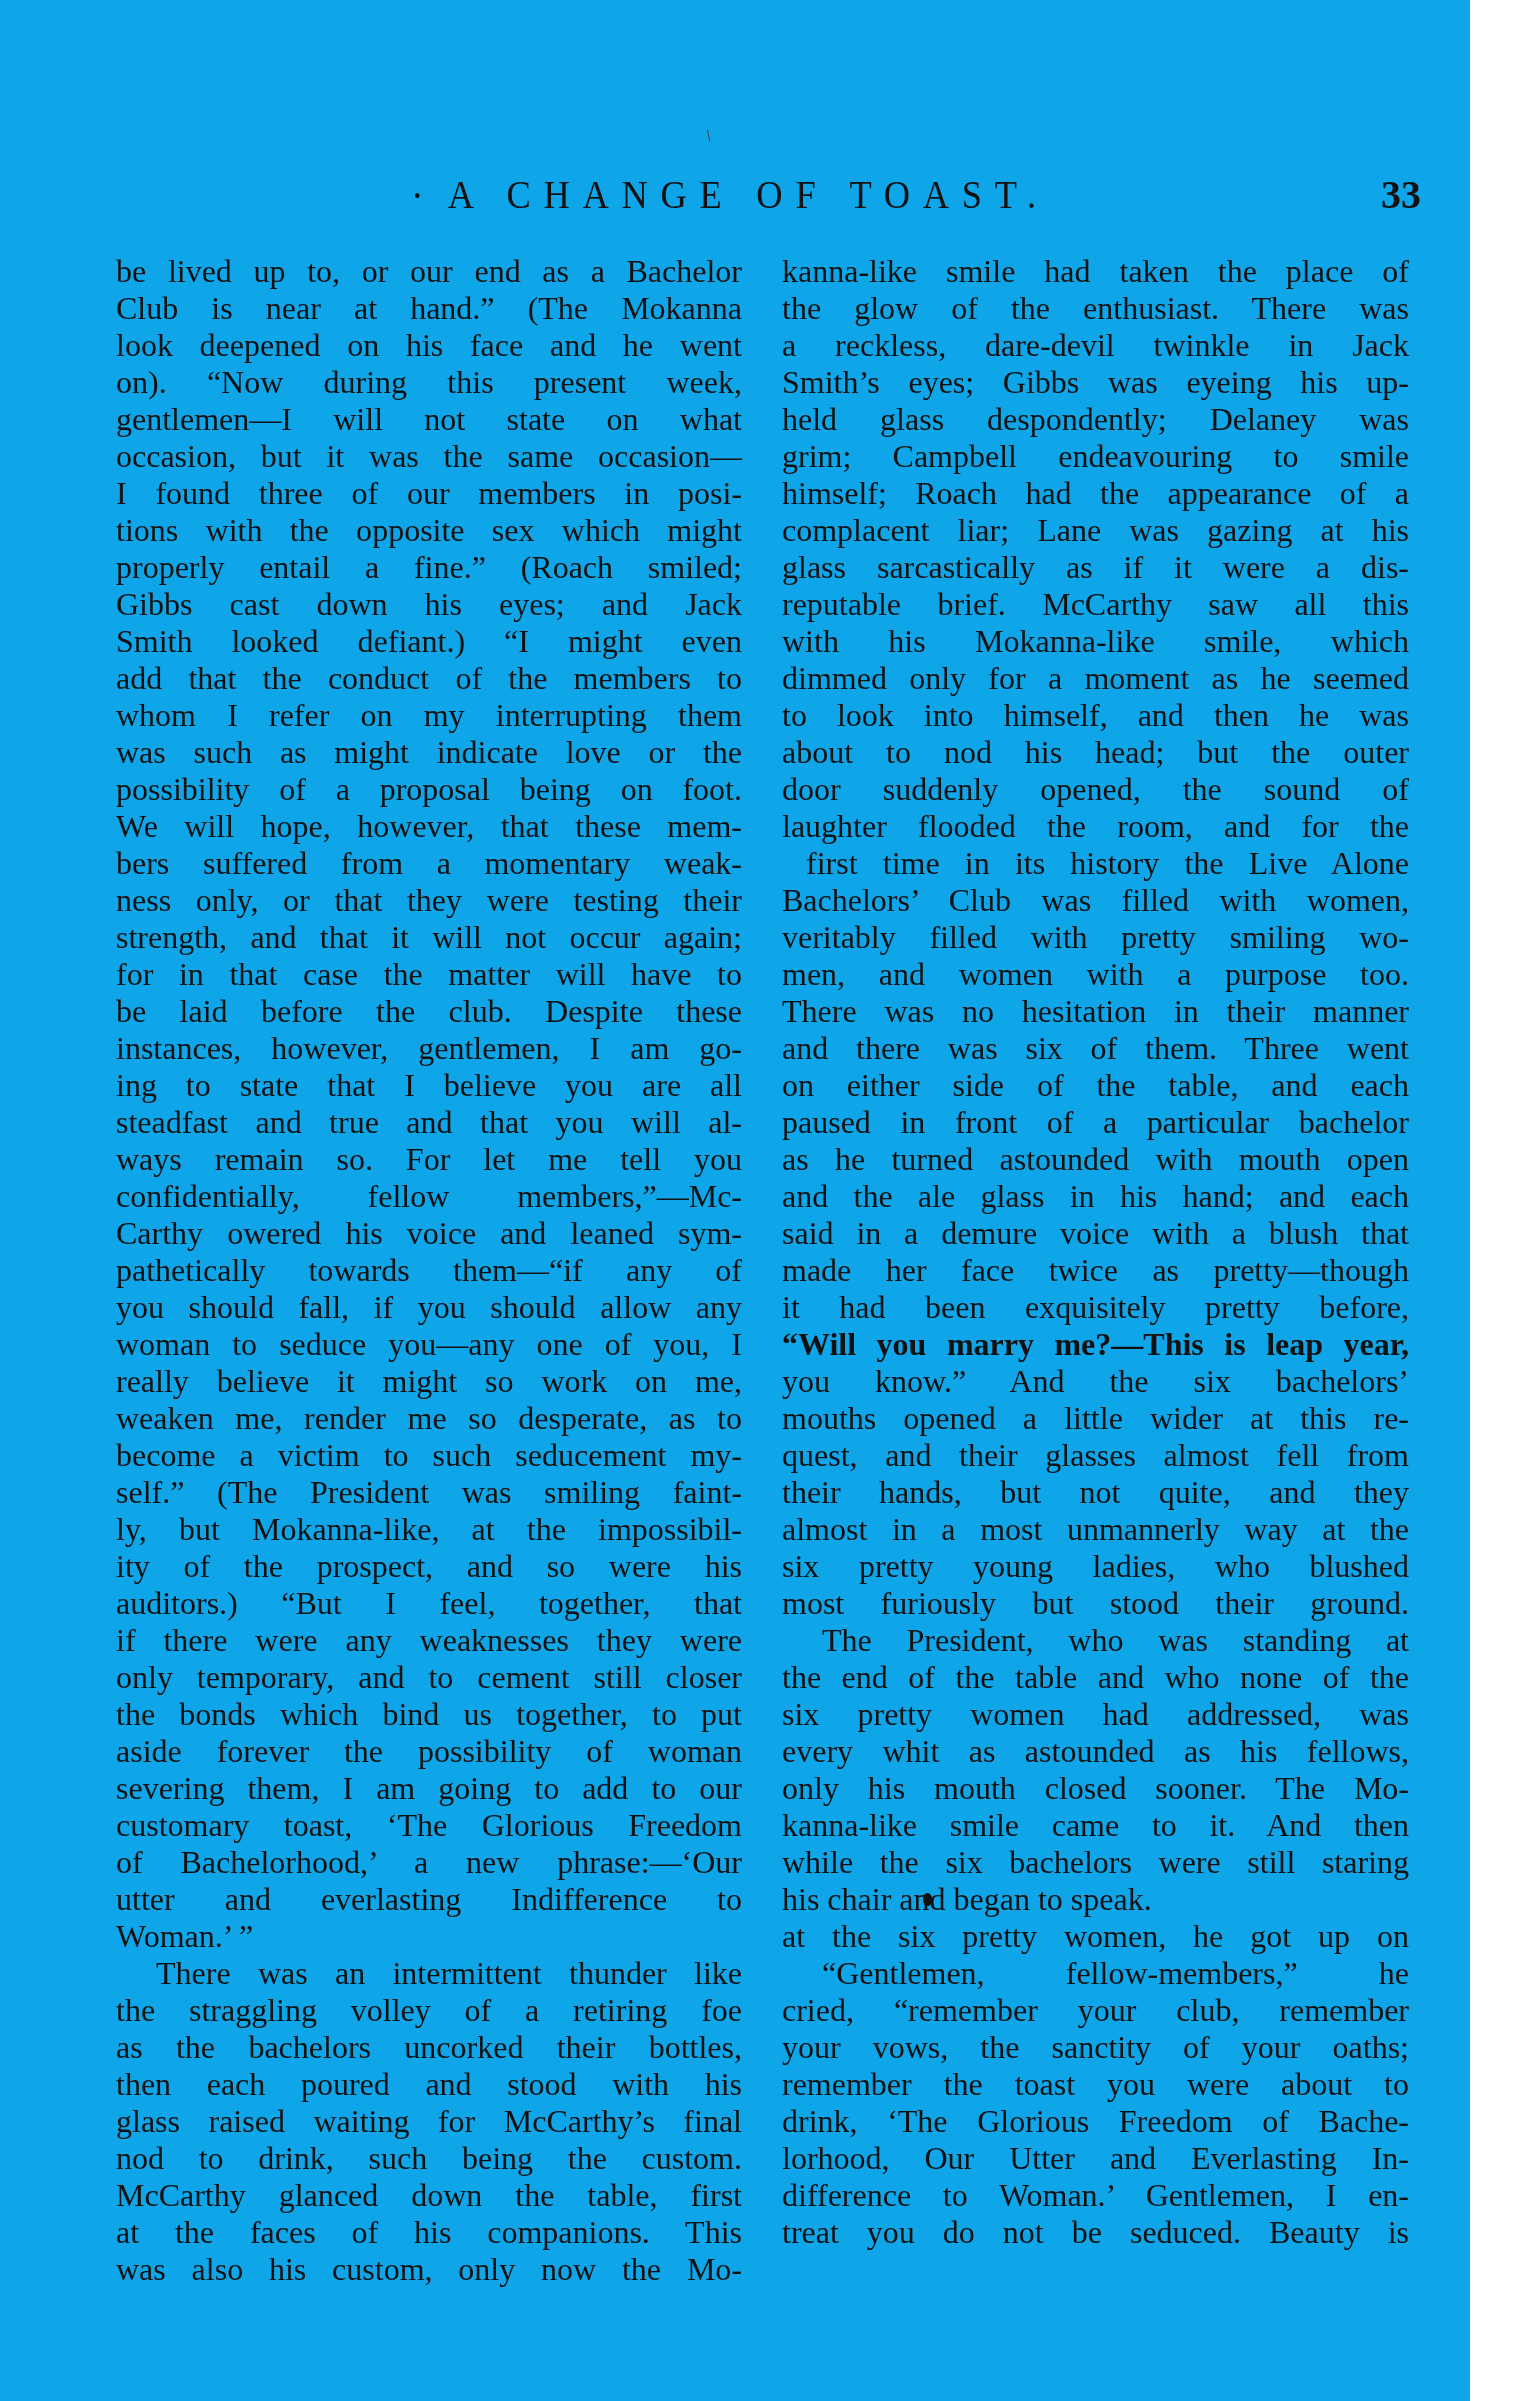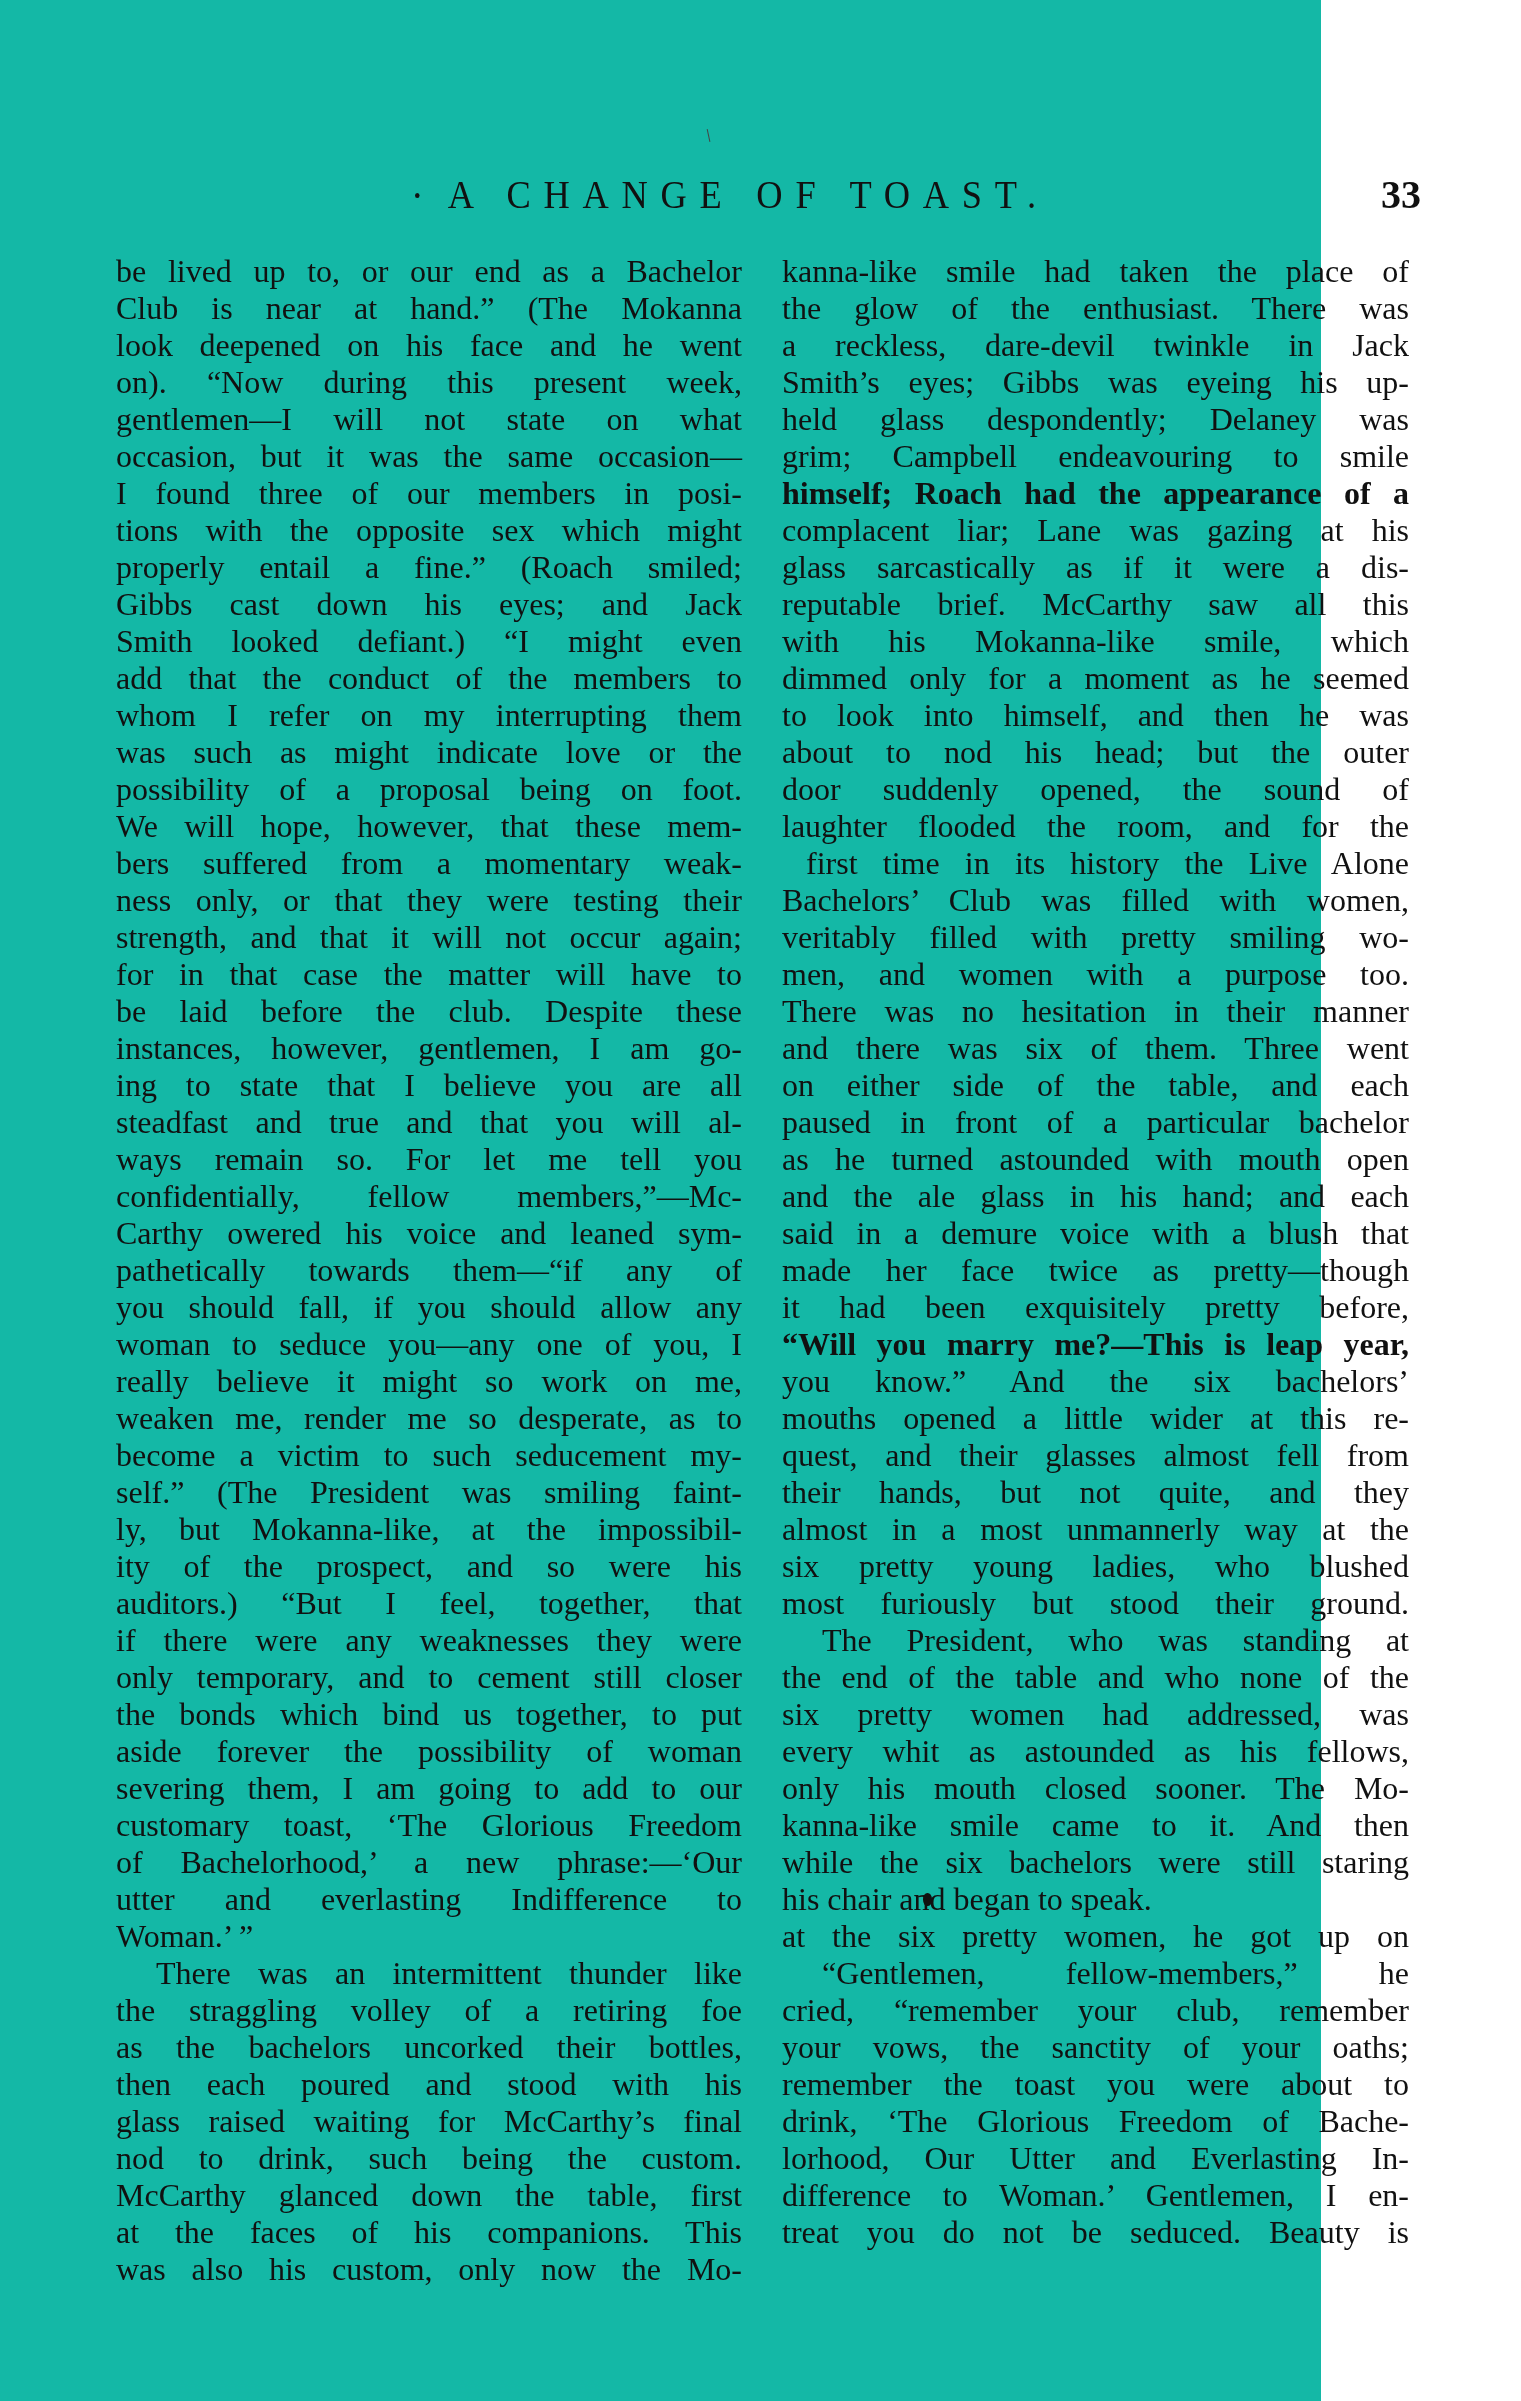--- a/index.html
+++ b/index.html
@@ -11,23 +11,23 @@
     width: 1522px;
     height: 2401px;
     position: relative;
     overflow: hidden;
     color: #111111;
     font-family: "Liberation Serif", "DejaVu Serif", serif;
   }
   .page {
     position: absolute;
     left: 0; top: 0;
-    width: 1321px;
+    width: 1470px;
     height: 2401px;
-    background: #14b8a6;
+    background: #0ea5e9;
   }
   .stray-mark {
     position: absolute;
     left: 708px;
     top: 129px;
     width: 1.3px;
     height: 12.6px;
     background: #444;
     transform: rotate(-12deg);
   }
@@ -162,21 +162,21 @@
       <span class="line" style="white-space: normal; word-spacing: 0px;"><span style="white-space: nowrap; word-spacing: 0px;">at the faces of his companions.  This</span></span>
       <span class="line" style="white-space: normal; word-spacing: 0px;"><span style="white-space: nowrap; word-spacing: 0px;">was also his custom, only now the Mo-</span></span>
     </div>
   <div class="column right" id="col-right">
       <span class="line" style="white-space: normal; word-spacing: 0px;"><span style="white-space: nowrap; word-spacing: 0px;">kanna-like smile had taken the place of</span></span>
       <span class="line" style="white-space: normal; word-spacing: 0px;"><span style="white-space: nowrap; word-spacing: 0px;">the glow of the enthusiast.  There was</span></span>
       <span class="line" style="white-space: normal; word-spacing: 0px;"><span style="white-space: nowrap; word-spacing: 0px;">a reckless, dare-devil twinkle in Jack</span></span>
       <span class="line" style="white-space: normal; word-spacing: 0px;"><span style="white-space: nowrap; word-spacing: 0px;">Smith’s eyes; Gibbs was eyeing his up-</span></span>
       <span class="line" style="white-space: normal; word-spacing: 0px;"><span style="white-space: nowrap; word-spacing: 0px;">held glass despondently; Delaney was</span></span>
       <span class="line" style="white-space: normal; word-spacing: 0px;"><span style="white-space: nowrap; word-spacing: 0px;">grim; Campbell endeavouring to smile</span></span>
-      <span class="line" style="white-space: normal; word-spacing: 0px; font-weight: bold;"><span style="white-space: nowrap; word-spacing: 0px;">himself; Roach had the appearance of a</span></span>
+      <span class="line" style="white-space: normal; word-spacing: 0px;"><span style="white-space: nowrap; word-spacing: 0px;">himself; Roach had the appearance of a</span></span>
       <span class="line" style="white-space: normal; word-spacing: 0px;"><span style="white-space: nowrap; word-spacing: 0px;">complacent liar; Lane was gazing at his</span></span>
       <span class="line" style="white-space: normal; word-spacing: 0px;"><span style="white-space: nowrap; word-spacing: 0px;">glass sarcastically as if it were a dis-</span></span>
       <span class="line" style="white-space: normal; word-spacing: 0px;"><span style="white-space: nowrap; word-spacing: 0px;">reputable brief.  McCarthy saw all this</span></span>
       <span class="line" style="white-space: normal; word-spacing: 0px;"><span style="white-space: nowrap; word-spacing: 0px;">with his Mokanna-like smile, which</span></span>
       <span class="line" style="white-space: normal; word-spacing: 0px;"><span style="white-space: nowrap; word-spacing: 0px;">dimmed only for a moment as he seemed</span></span>
       <span class="line" style="white-space: normal; word-spacing: 0px;"><span style="white-space: nowrap; word-spacing: 0px;">to look into himself, and then he was</span></span>
       <span class="line" style="white-space: normal; word-spacing: 0px;"><span style="white-space: nowrap; word-spacing: 0px;">about to nod his head; but the outer</span></span>
       <span class="line" style="white-space: normal; word-spacing: 0px;"><span style="white-space: nowrap; word-spacing: 0px;">door suddenly opened, the sound of</span></span>
       <span class="line" style="white-space: normal; word-spacing: 0px;"><span style="white-space: nowrap; word-spacing: 0px;">laughter flooded the room, and for the</span></span>
       <span class="line" style="white-space: normal; word-spacing: 0px; margin-left: 24px;"><span style="white-space: nowrap; word-spacing: 0px;">first time in its history the Live Alone</span></span>

